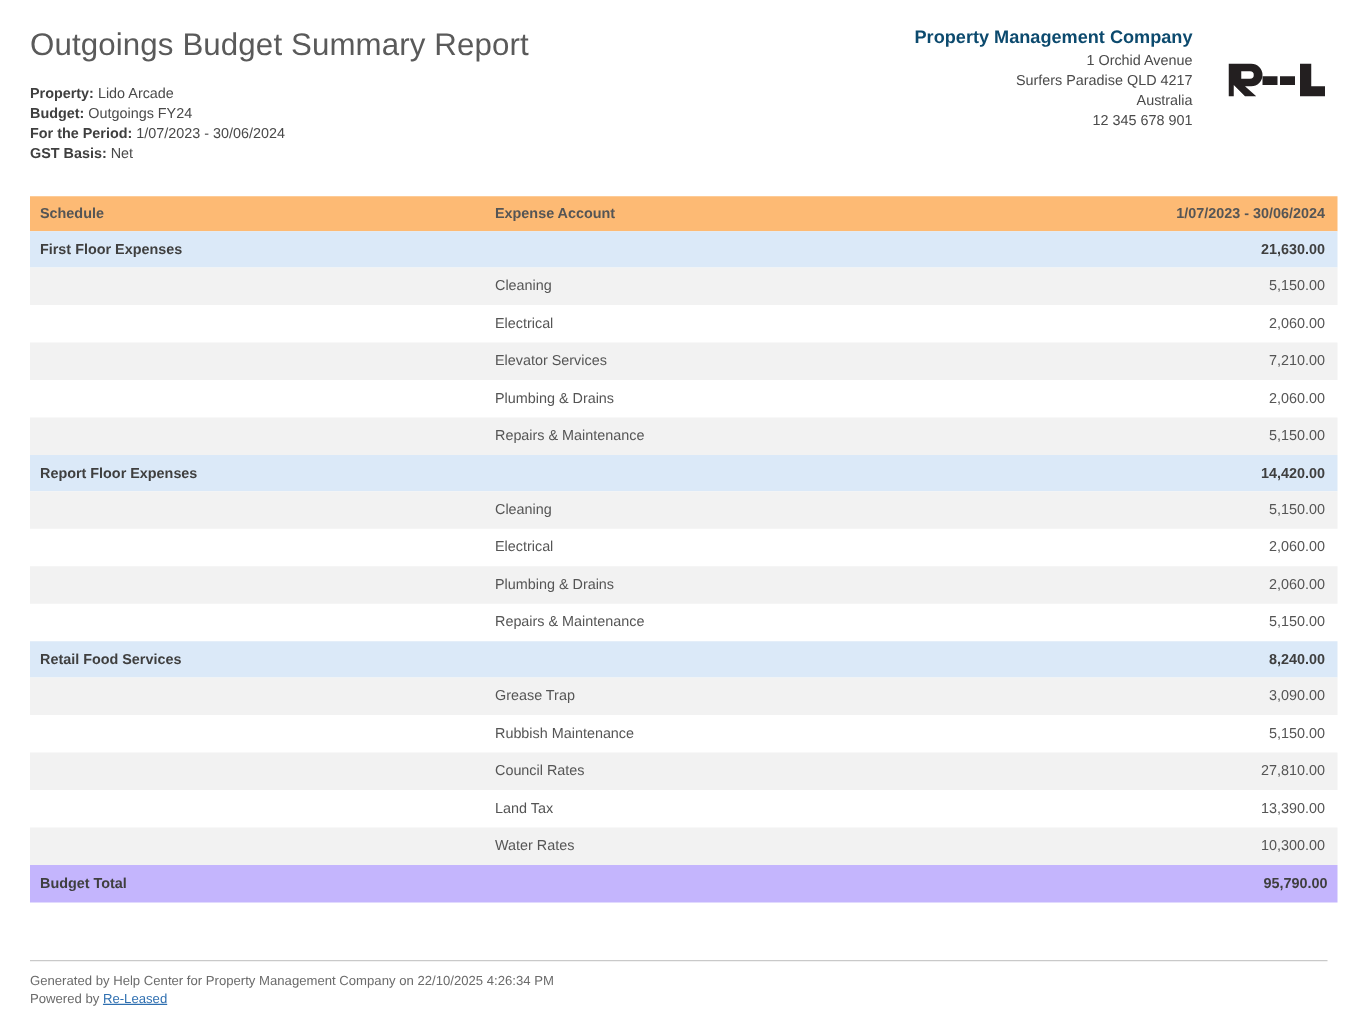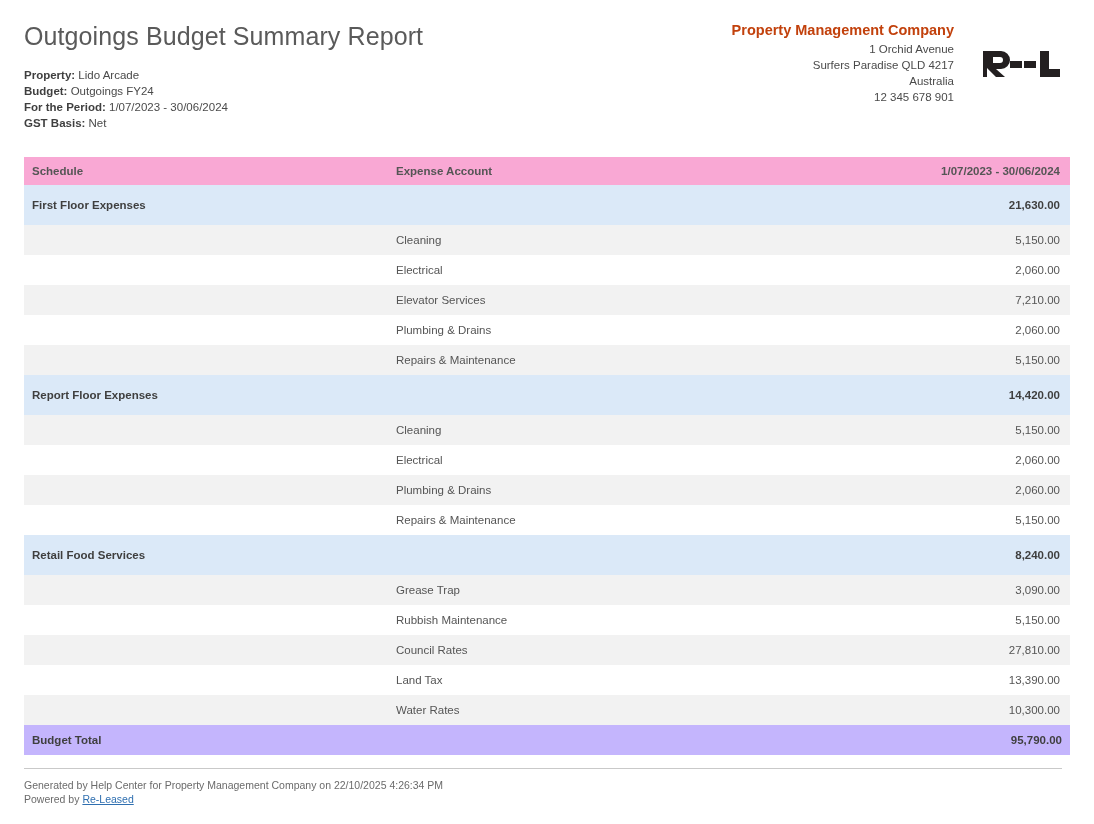--- a/index.html
+++ b/index.html
@@ -53,21 +53,21 @@
   }
   .company-block {
     text-align: right;
     font-size: 11.5px;
     line-height: 16px;
     color: #4a4a4a;
   }
   .company-name {
     font-size: 14.5px;
     font-weight: bold;
-    color: #c2410c;
+    color: #0c4a6e;
     margin-bottom: 3px;
   }
   .logo {
     width: 80px;
     height: 44px;
     display: flex;
     align-items: center;
     justify-content: center;
     margin-top: 20px;
   }
@@ -84,31 +84,31 @@
     font-size: 12px;
   }
   table.report th, table.report td {
     padding: 0;
     vertical-align: middle;
   }
   col.c-schedule { width: 372px; }
   col.c-account  { width: 468px; }
   col.c-amount   { width: 206px; }
 
-  thead tr.head-row { background: #f9a8d4; height: 28px; }
+  thead tr.head-row { background: #fdba74; height: 28px; }
   thead th {
     font-size: 11.5px;
     font-weight: bold;
     color: #555555;
     text-align: left;
   }
   thead th.sched { padding-left: 8px; }
   thead th.amt { text-align: right; padding-right: 10px; }
 
-  tr.group-row { background: #dbe9f8; height: 40px; }
+  tr.group-row { background: #dbe9f8; height: 29px; }
   tr.group-row td {
     font-size: 11.5px;
     font-weight: bold;
     color: #3f3f3f;
   }
   tr.group-row td.sched { padding-left: 8px; }
   tr.group-row td.amt { text-align: right; padding-right: 10px; }
 
   tr.item-row { height: 30px; }
   tr.item-row.shade { background: #f2f2f2; }

